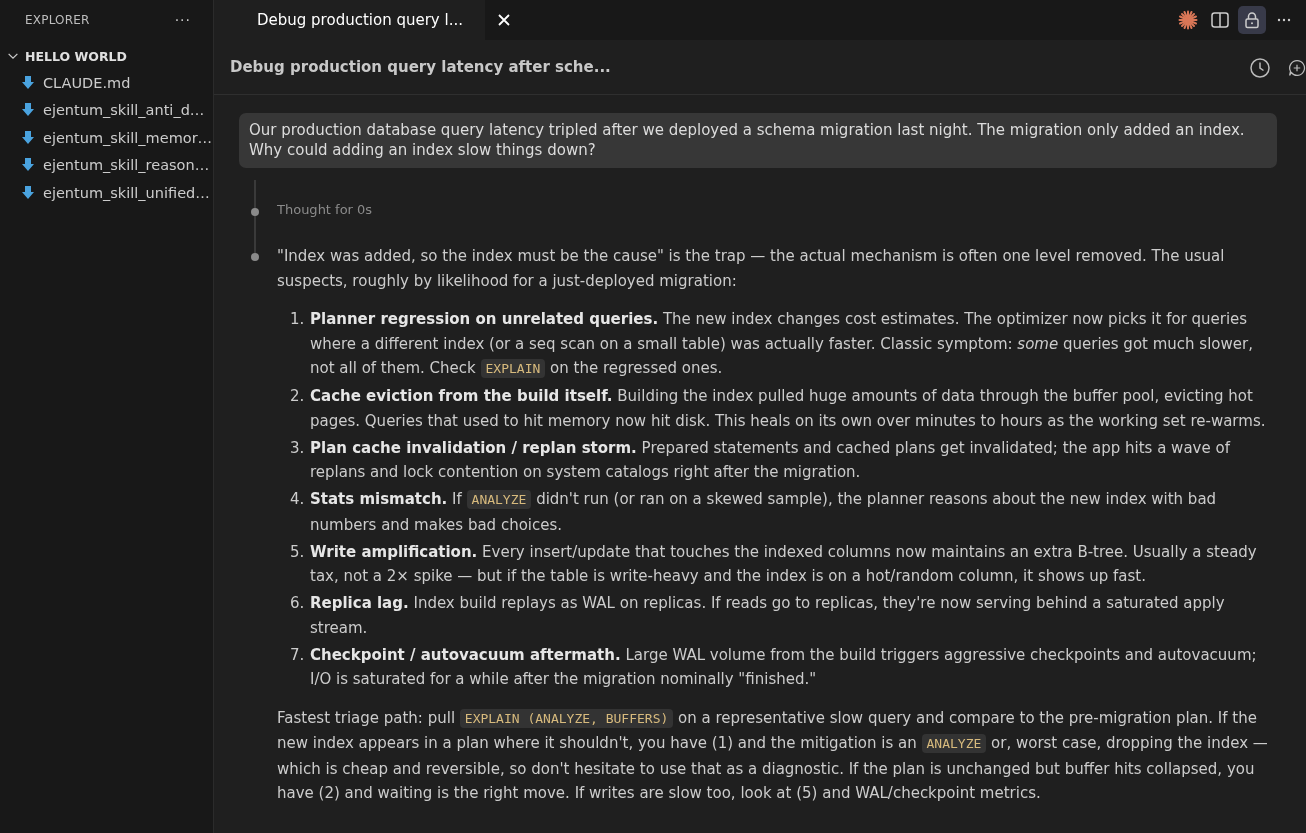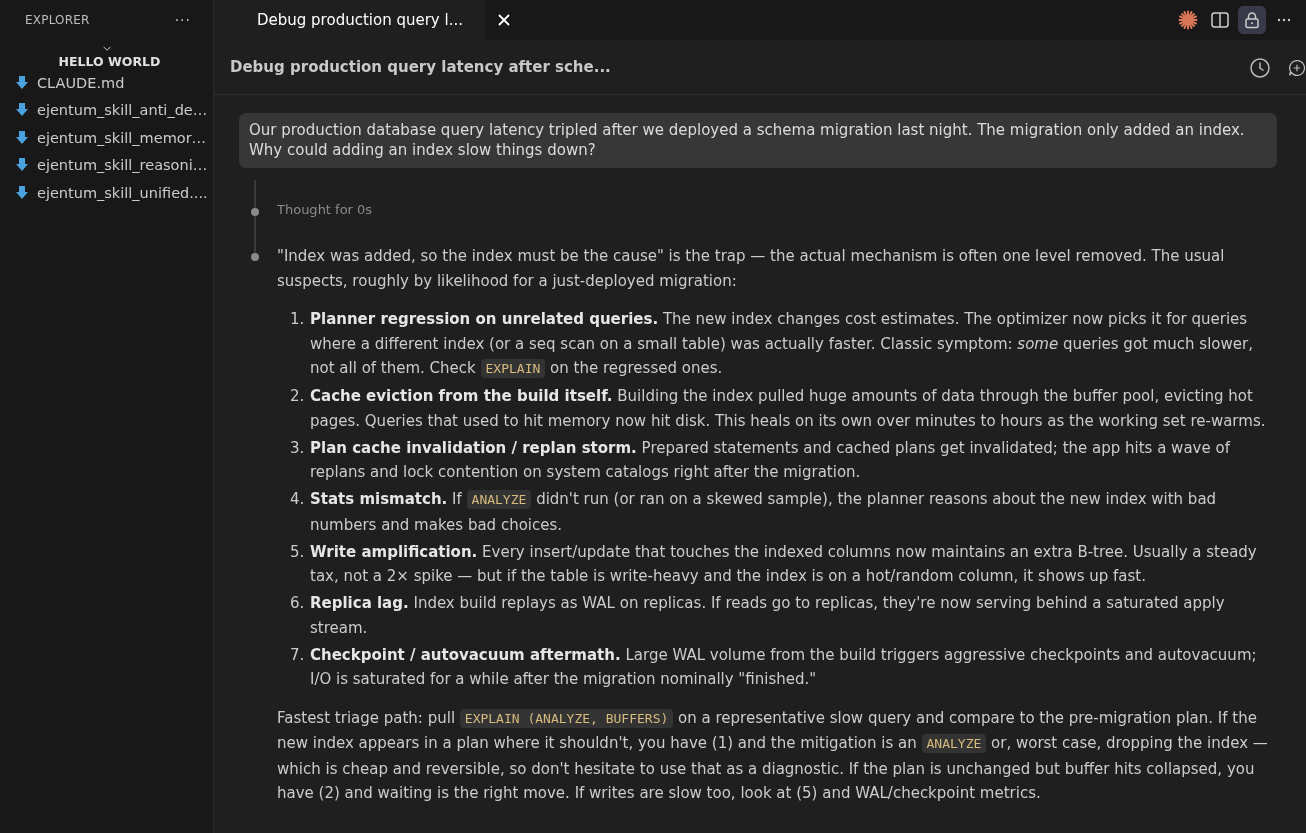--- a/index.html
+++ b/index.html
@@ -4,23 +4,23 @@
 <style>
   * { box-sizing: border-box; margin: 0; padding: 0; }
   html, body { width: 1306px; height: 833px; overflow: hidden; background: #1f1f1f; }
   body { font-family: "DejaVu Sans", "Liberation Sans", sans-serif; color: #cccccc; position: relative; }
 
   
   .sidebar { position: absolute; left: 0; top: 0; width: 214px; height: 833px; background: #181818; border-right: 1px solid #2b2b2b; }
   .sidebar-header { height: 40px; display: flex; align-items: center; justify-content: space-between; padding: 0 22px 0 25px; }
   .sidebar-title { font-size: 12px; letter-spacing: 0.2px; color: #bdbdbd; }
   .sidebar-more { font-size: 14px; color: #cccccc; letter-spacing: 1px; cursor: pointer; }
-  .folder-row { height: 26px; display: flex; align-items: center; padding-left: 6px; font-size: 12.5px; font-weight: bold; color: #e0e0e0; cursor: pointer; margin-top: 3px; flex-direction: column; }
+  .folder-row { height: 26px; display: flex; align-items: center; padding-left: 6px; font-size: 12.5px; font-weight: bold; color: #e0e0e0; cursor: pointer; margin-top: 3px; }
   .chev { display: inline-block; width: 14px; height: 14px; margin-right: 5px; }
-  .file-row { height: 27.5px; display: flex; align-items: center; padding-left: 15px; font-size: 14.5px; color: #cccccc; cursor: pointer; white-space: nowrap; overflow: hidden; }
+  .file-row { height: 27.5px; display: flex; align-items: center; padding-left: 15px; font-size: 14.5px; color: #cccccc; cursor: pointer; white-space: nowrap; overflow: hidden; margin-left: 6px; }
   .file-icon { width: 14px; height: 16px; margin-right: 8px; flex-shrink: 0; }
   .file-name { overflow: hidden; text-overflow: ellipsis; white-space: nowrap; width: 172px; }
 
   
   .tabbar { position: absolute; left: 214px; top: 0; right: 0; height: 40px; background: #181818; display: flex; align-items: stretch; }
   .tab { width: 271px; background: #1f1f1f; display: flex; align-items: center; padding-left: 11px; cursor: pointer; gap: 24px; }
   .tab-label { font-size: 15px; color: #ffffff; margin-left: 8px; white-space: nowrap; }
   .tab-close { margin-left: 10px; width: 16px; height: 16px; display: inline-flex; align-items: center; justify-content: center; cursor: pointer; }
   .tab-actions { position: absolute; right: 0; top: 0; height: 40px; display: flex; align-items: center; gap: 4px; padding-right: 8px; }
   .tab-action { width: 28px; height: 28px; display: flex; align-items: center; justify-content: center; border-radius: 5px; cursor: pointer; }

